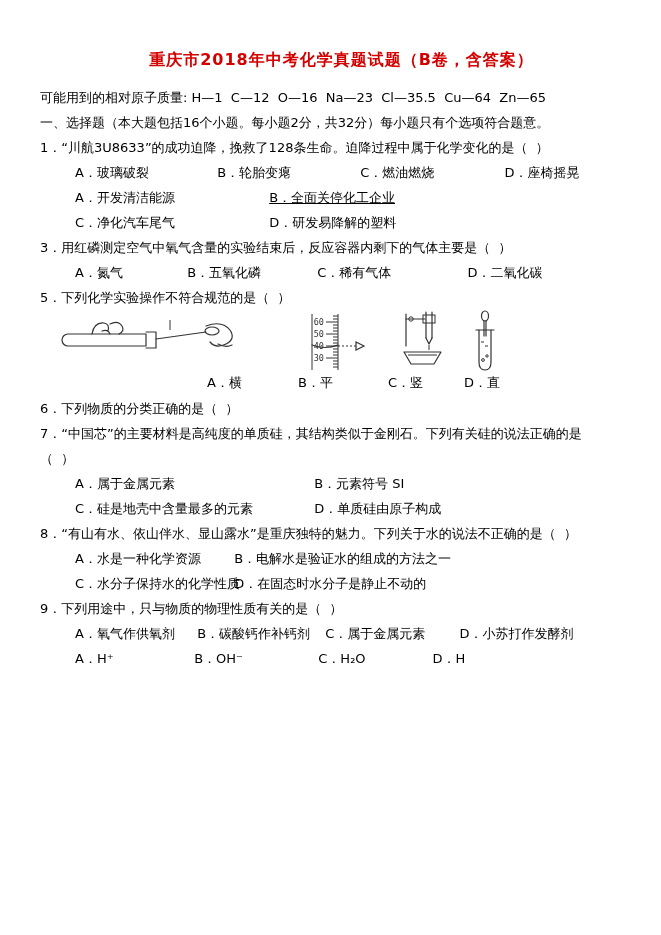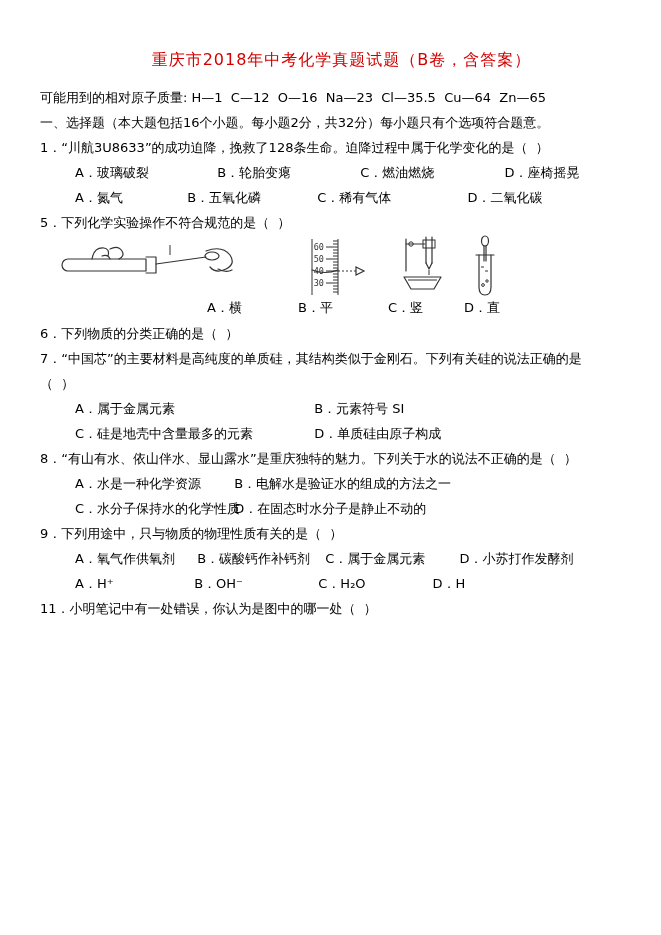--- a/index.html
+++ b/index.html
@@ -3,21 +3,21 @@
 <meta charset="utf-8">
 <style>
   html,body{margin:0;padding:0}
   body{
     width:661px;height:935px;background:#ffffff;overflow:hidden;
     font-family:"DejaVu Sans","Liberation Sans",sans-serif;
     font-size:13px;color:#000;
   }
   .page{padding:50px 18px 0 40px}
   .title{
-    font-size:16px;font-weight:normal;color:#d40000;
+    font-size:16px;font-weight:bold;color:#d40000;
     text-align:center;margin:0 0 14px 0;letter-spacing:1px;white-space:nowrap;
   }
   .line{line-height:25px;white-space:pre-wrap}
   .opts{line-height:25px;padding-left:35px;white-space:nowrap}
   .opt{display:inline-block}
   .u{text-decoration:underline}
   .figrow{position:relative;height:86px;margin-left:0}
   .fig{position:absolute}
   .figlabel{position:absolute;top:62px;line-height:22px}
   svg{display:block}
@@ -39,23 +39,32 @@
     <div class="line">1．“川航3U8633”的成功迫降，挽救了128条生命。迫降过程中属于化学变化的是（  ）</div>
     <div class="opts">
       <span class="opt" style="width:138px">A．玻璃破裂</span>
       <span class="opt" style="width:139px">B．轮胎变瘪</span>
       <span class="opt" style="width:140px">C．燃油燃烧</span>
       <span class="opt">D．座椅摇晃</span>
     </div>
   </div>
 
   <div>
+    <div class="opts">
+      <span class="opt" style="width:190px">A．开发清洁能源</span>
+      <span class="opt u">B．全面关停化工企业</span>
+    </div>
+    <div class="opts">
+      <span class="opt" style="width:190px">C．净化汽车尾气</span>
+      <span class="opt">D．研发易降解的塑料</span>
+    </div>
   </div>
 
   <div>
+    <div class="line">3．用红磷测定空气中氧气含量的实验结束后，反应容器内剩下的气体主要是（  ）</div>
     <div class="opts">
       <span class="opt" style="width:108px">A．氮气</span>
       <span class="opt" style="width:126px">B．五氧化磷</span>
       <span class="opt" style="width:146px">C．稀有气体</span>
       <span class="opt">D．二氧化碳</span>
     </div>
   </div>
 
 
   <div>
@@ -166,17 +175,14 @@
 
   <div>
     <div class="opts">
       <span class="opt" style="width:115px">A．H⁺</span>
       <span class="opt" style="width:120px">B．OH⁻</span>
       <span class="opt" style="width:110px">C．H₂O</span>
       <span class="opt">D．H</span>
     </div>
   </div>
 
-  <div>
-    <div class="line">11．小明笔记中有一处错误，你认为是图中的哪一处（  ）</div>
-  </div>
 
 </div>
 
 </body></html>

